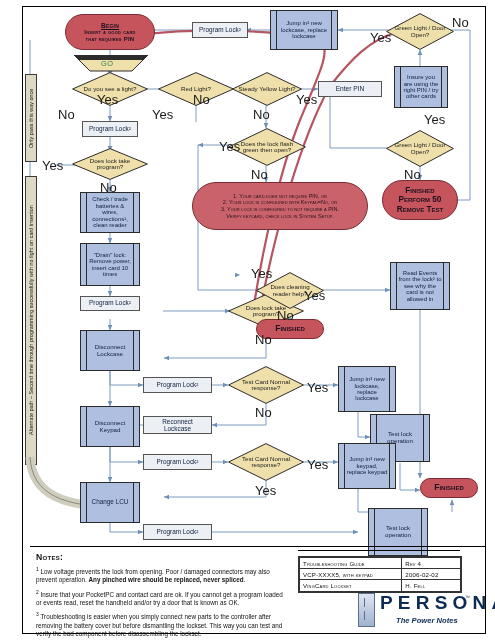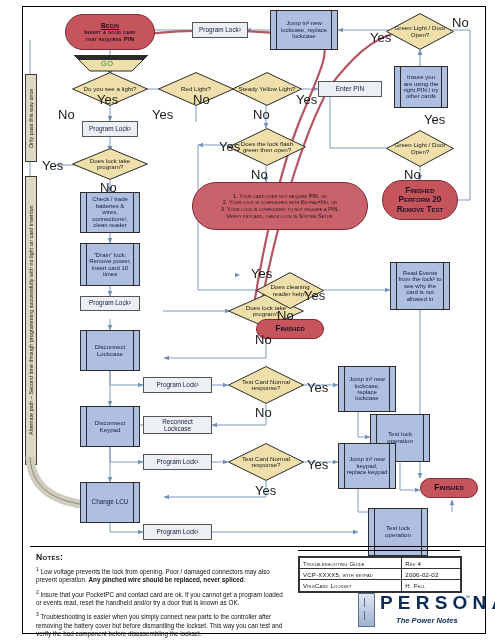--- a/index.html
+++ b/index.html
@@ -295,21 +295,21 @@
 
   <div class="node dec" style="left:228px;top:128px;width:78px;height:38px;font-size:6.2px;">
     <svg class="dshape" viewBox="0 0 78 38" preserveAspectRatio="none">
         <polygon points="39,0.6 77.4,19 39,37.4 0.6,19" fill="#efe0ab" stroke="#2b2b2b" stroke-width="1"></polygon>
       </svg>
     <span class="dtext">Does the lock flash green then open?</span>
   </div>
 
   <div class="node term" style="left:382px;top:180px;width:76px;height:40px;flex-direction:column;font-size:8.2px;font-variant:small-caps;font-weight:bold;">
     <span>Finished</span>
-    <span>Perform 20</span>
+    <span>Perform 50</span>
     <span>Remove Test</span>
   </div>
 
   <div class="node callout" style="left:192px;top:182px;width:176px;height:48px;flex-direction:column;font-size:5.5px;font-variant:small-caps;">
     <span>1. Your card does not require PIN, or</span>
     <span>2. Your lock is configured with Keypad=No, or</span>
     <span>3. Your lock is configured to not require a PIN.</span>
     <span>Verify keycard, check lock in System Setup.</span>
   </div>
 

